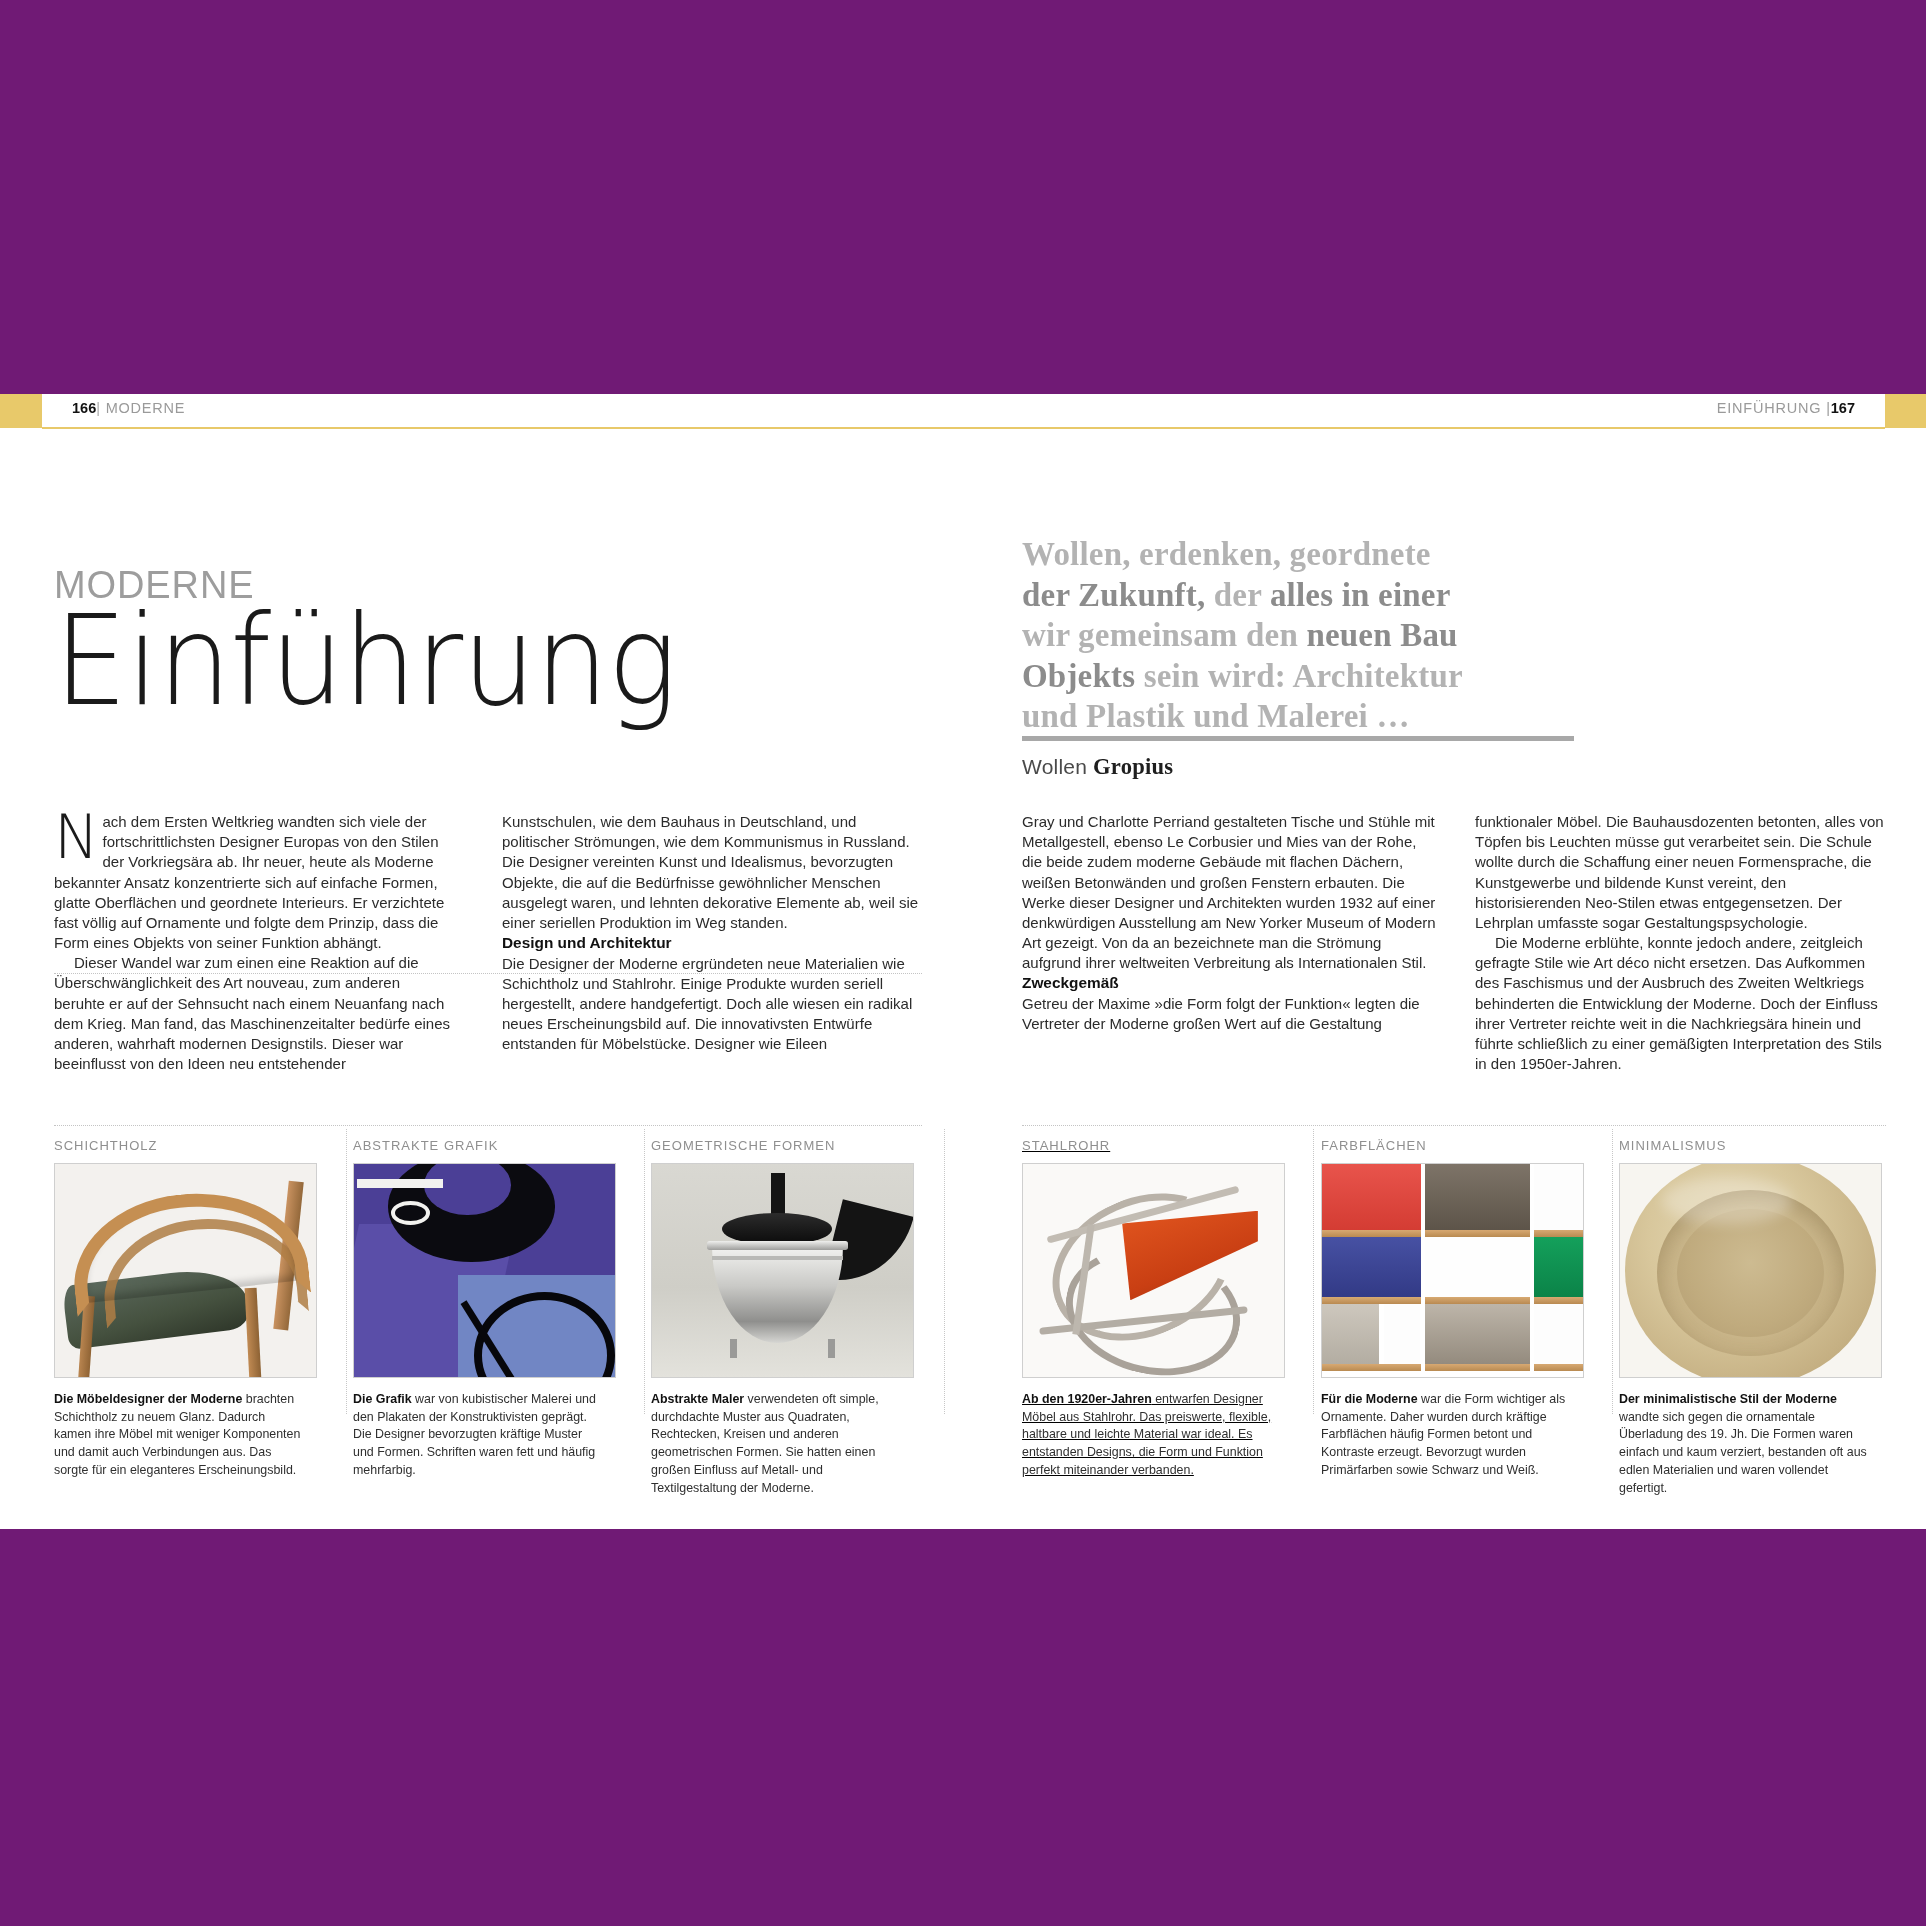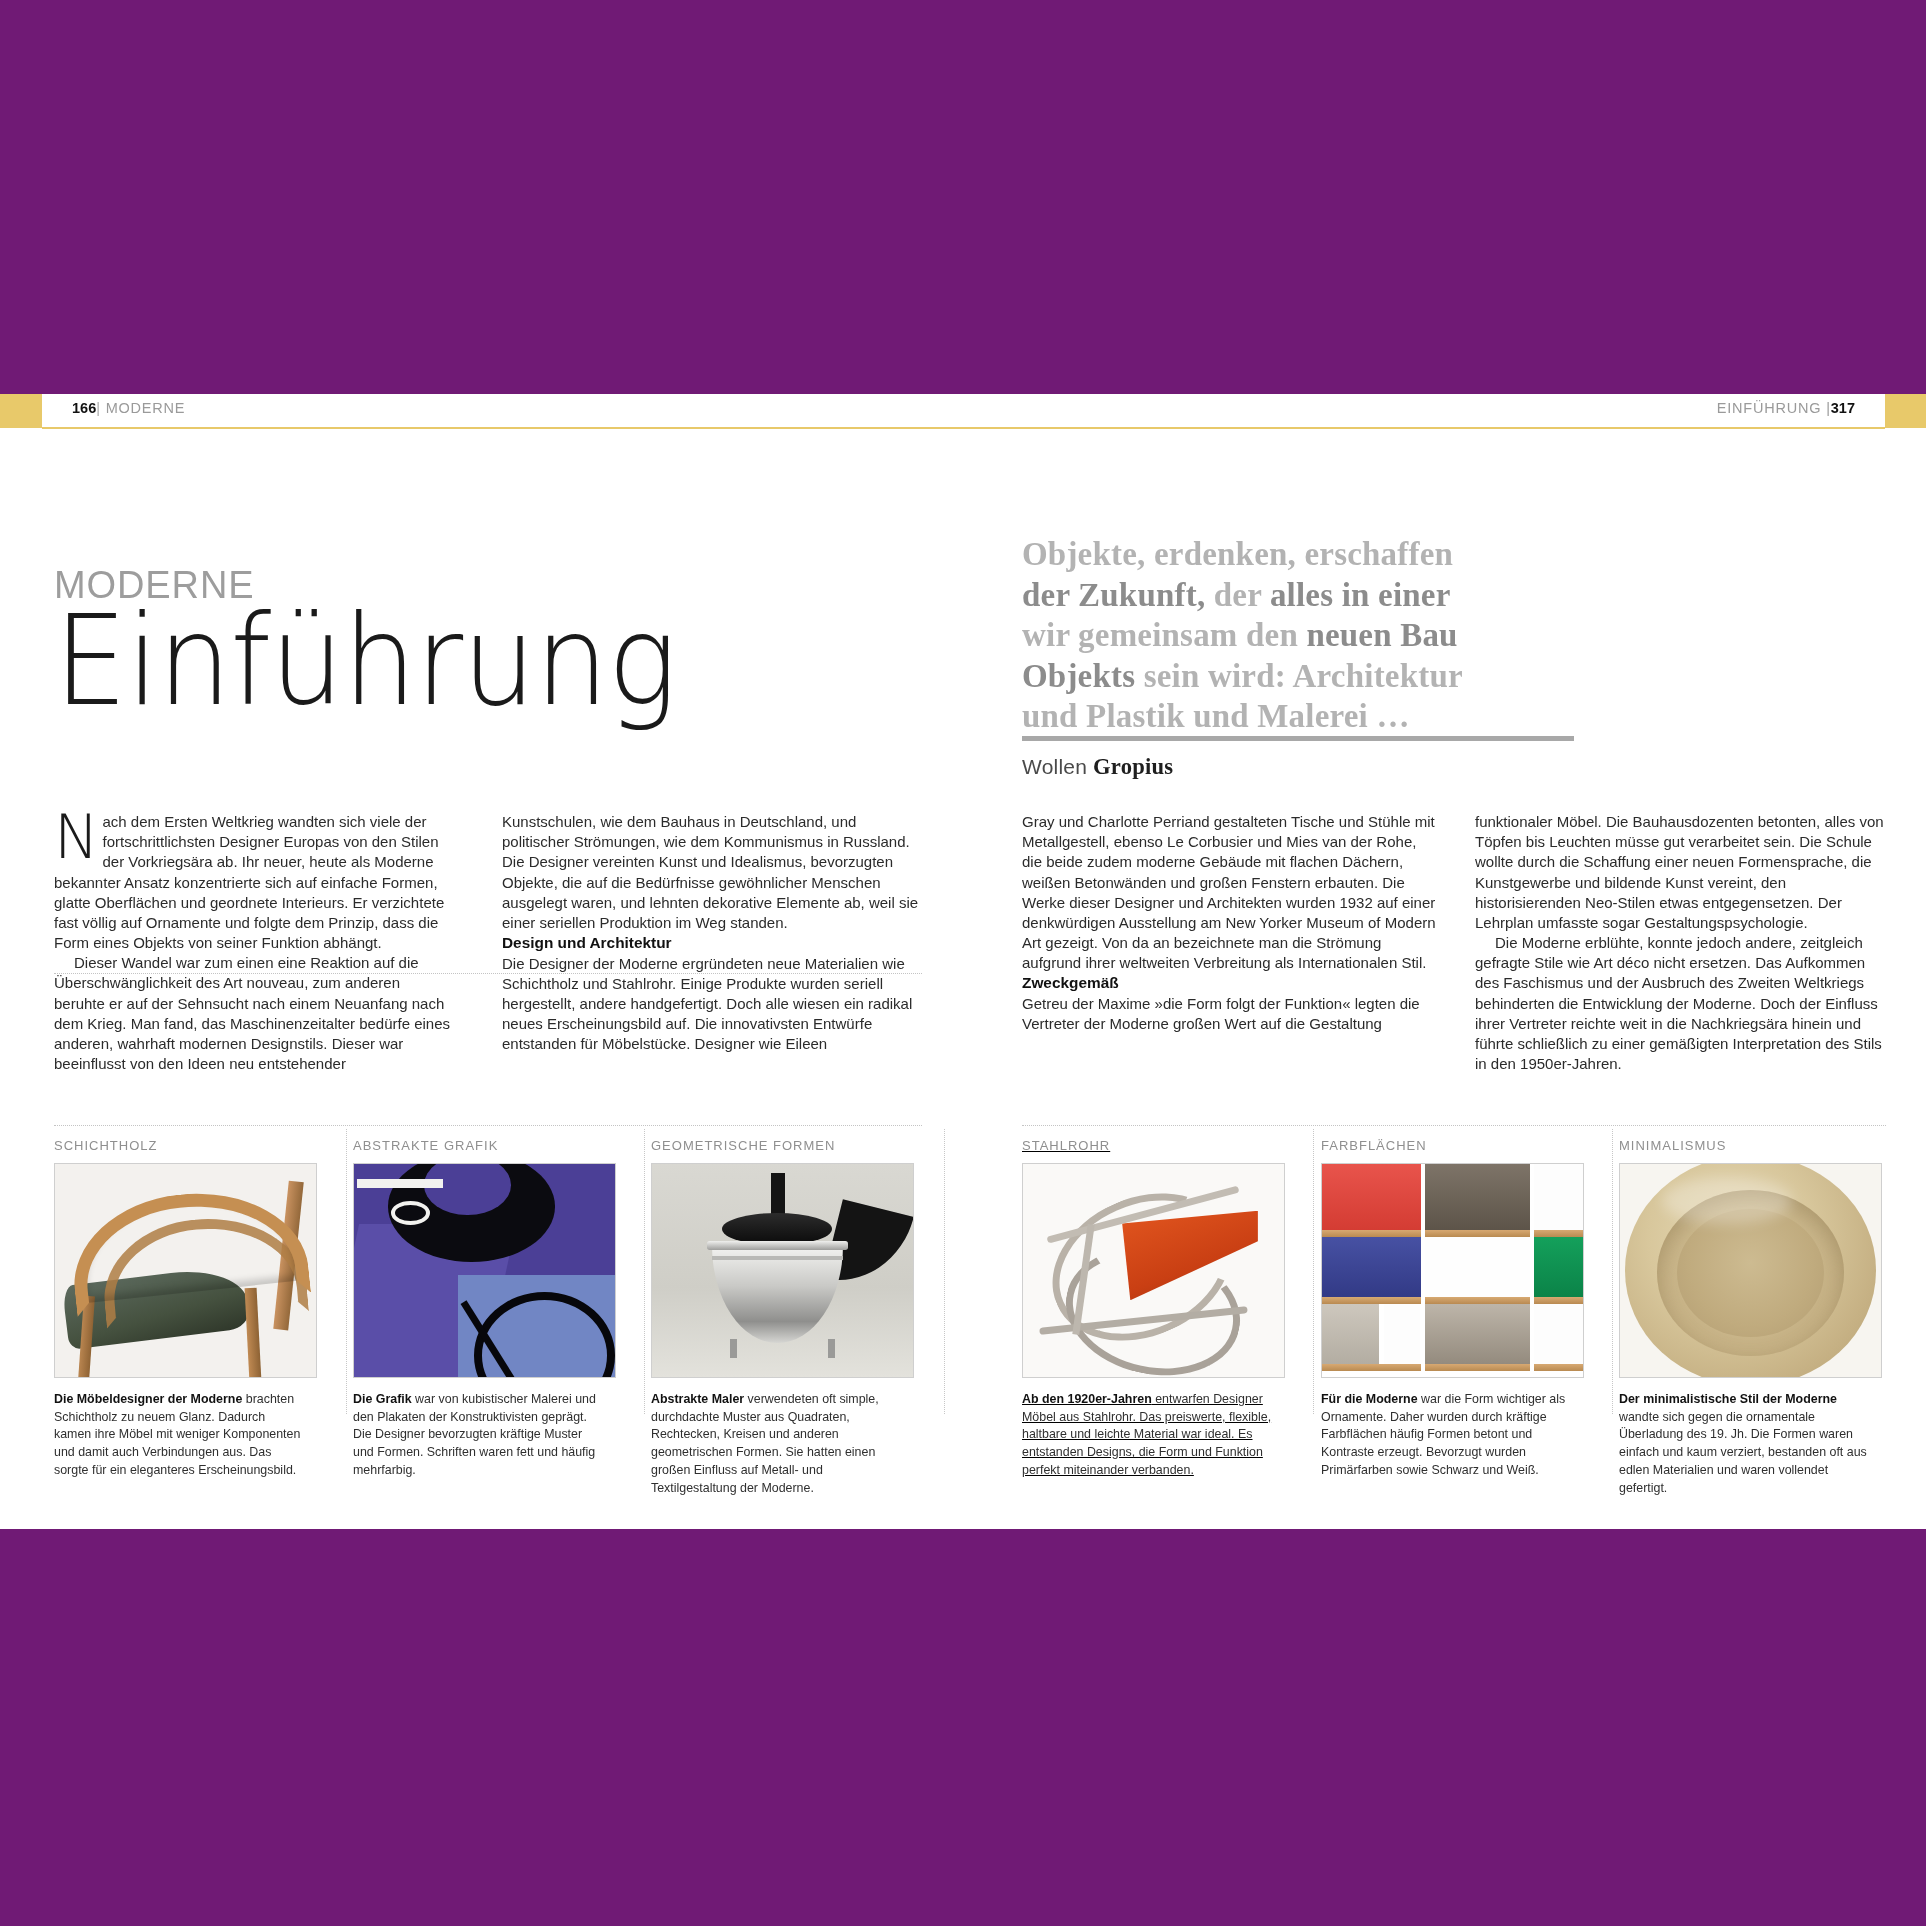--- a/index.html
+++ b/index.html
@@ -147,32 +147,32 @@
   <div id="spread">
 
     <div class="runhead">
       <div class="rh-bar-l"></div>
       <div class="rh-bar-r"></div>
       <div class="rh-rule"></div>
       <div class="rh-left">
         <b>166</b><span class="sep">|</span> <span>MODERNE</span>
       </div>
       <div class="rh-right">
-        <span>EINFÜHRUNG</span> <span class="sep">|</span><b>317</b>
+        <span>EINFÜHRUNG</span> <span class="sep">|</span><b>167</b>
       </div>
     </div>
 
     <div class="masthead">
       <div class="kicker">MODERNE</div>
       <div class="bigtitle">Einführung</div>
     </div>
     <div class="dotrule" style="left:54px;top:579px;width:868px;"></div>
 
     <div class="quote">
-      <p><span>Objekte, erdenken, erschaffen</span></p>
+      <p><span>Wollen, erdenken, geordnete</span></p>
       <p><span class="dk">der Zukunft,</span><span> der </span><span class="dk">alles in einer</span></p>
       <p><span>wir gemeinsam den </span><span class="dk">neuen Bau</span></p>
       <p><span class="dk">Objekts</span><span> sein wird: Architektur</span></p>
       <p><span>und Plastik und Malerei …</span></p>
     </div>
     <div class="qrule"></div>
     <div class="qattrib">
       <span>Wollen </span><b>Gropius</b>
     </div>
 

